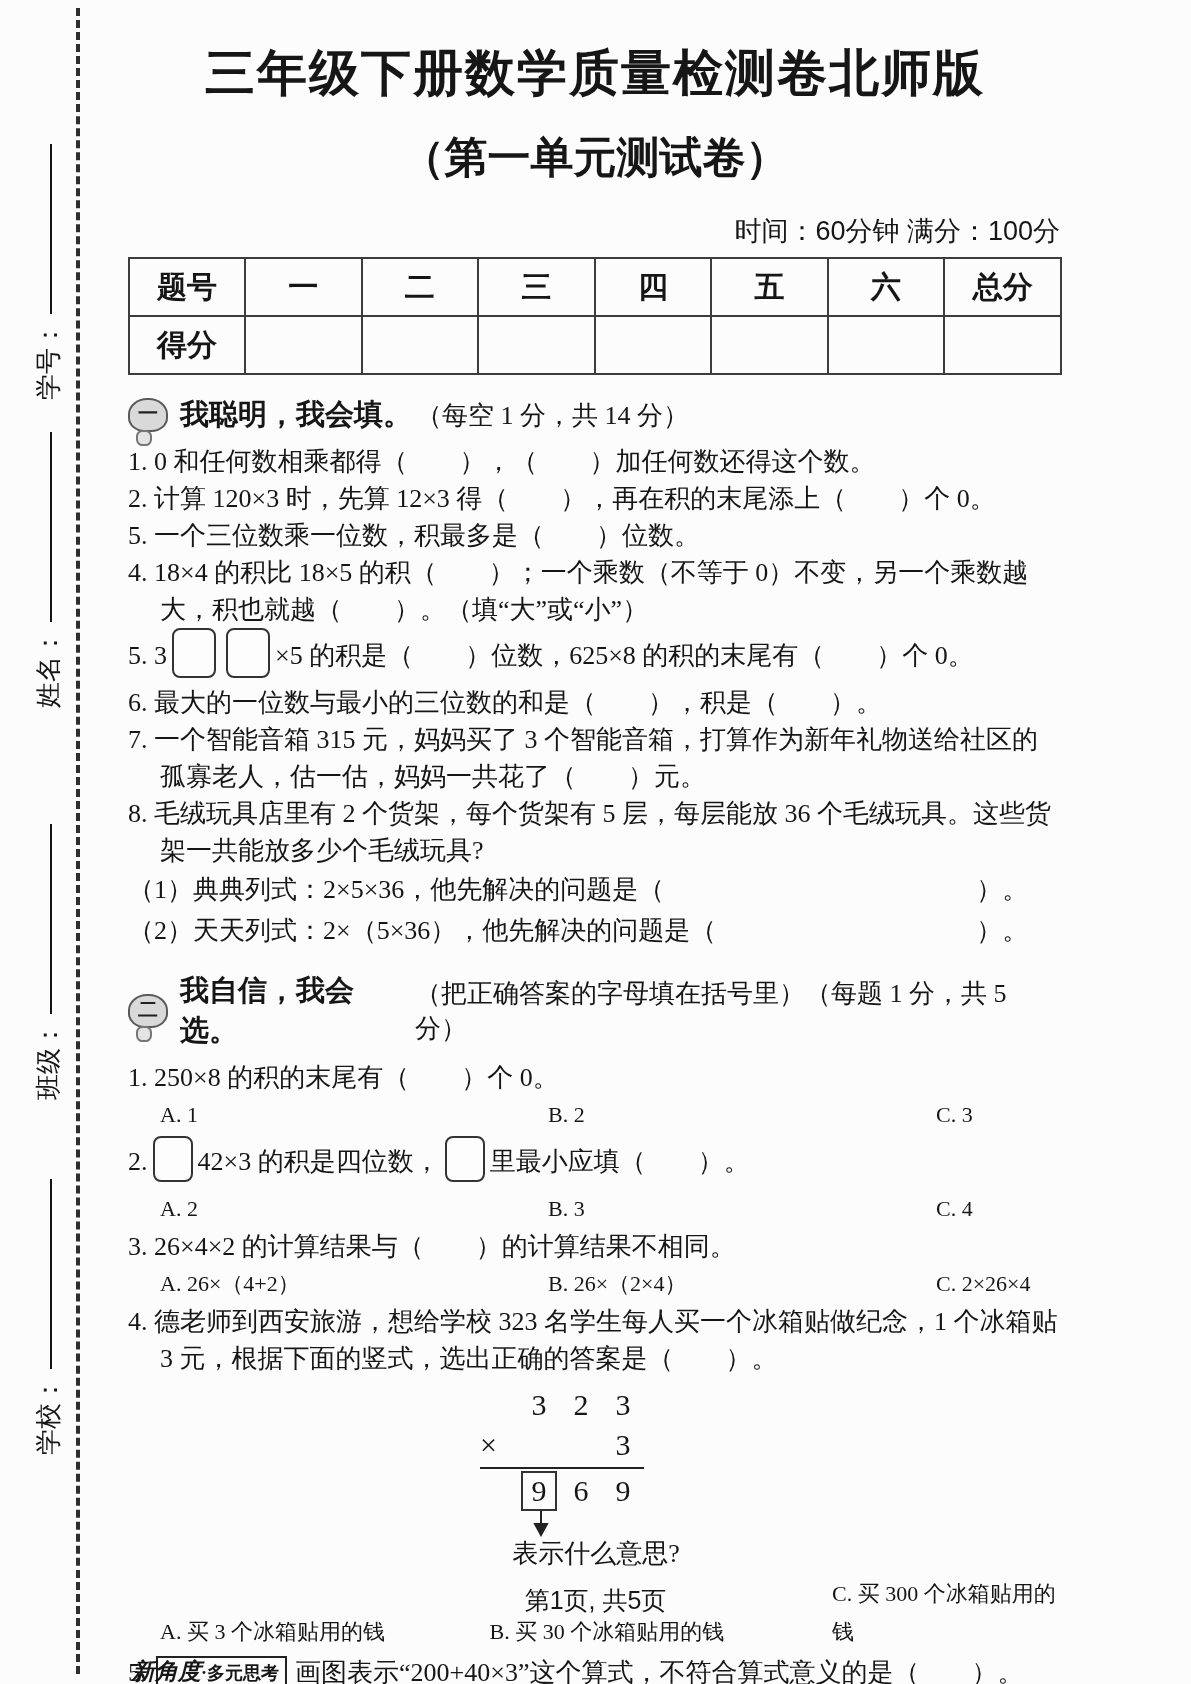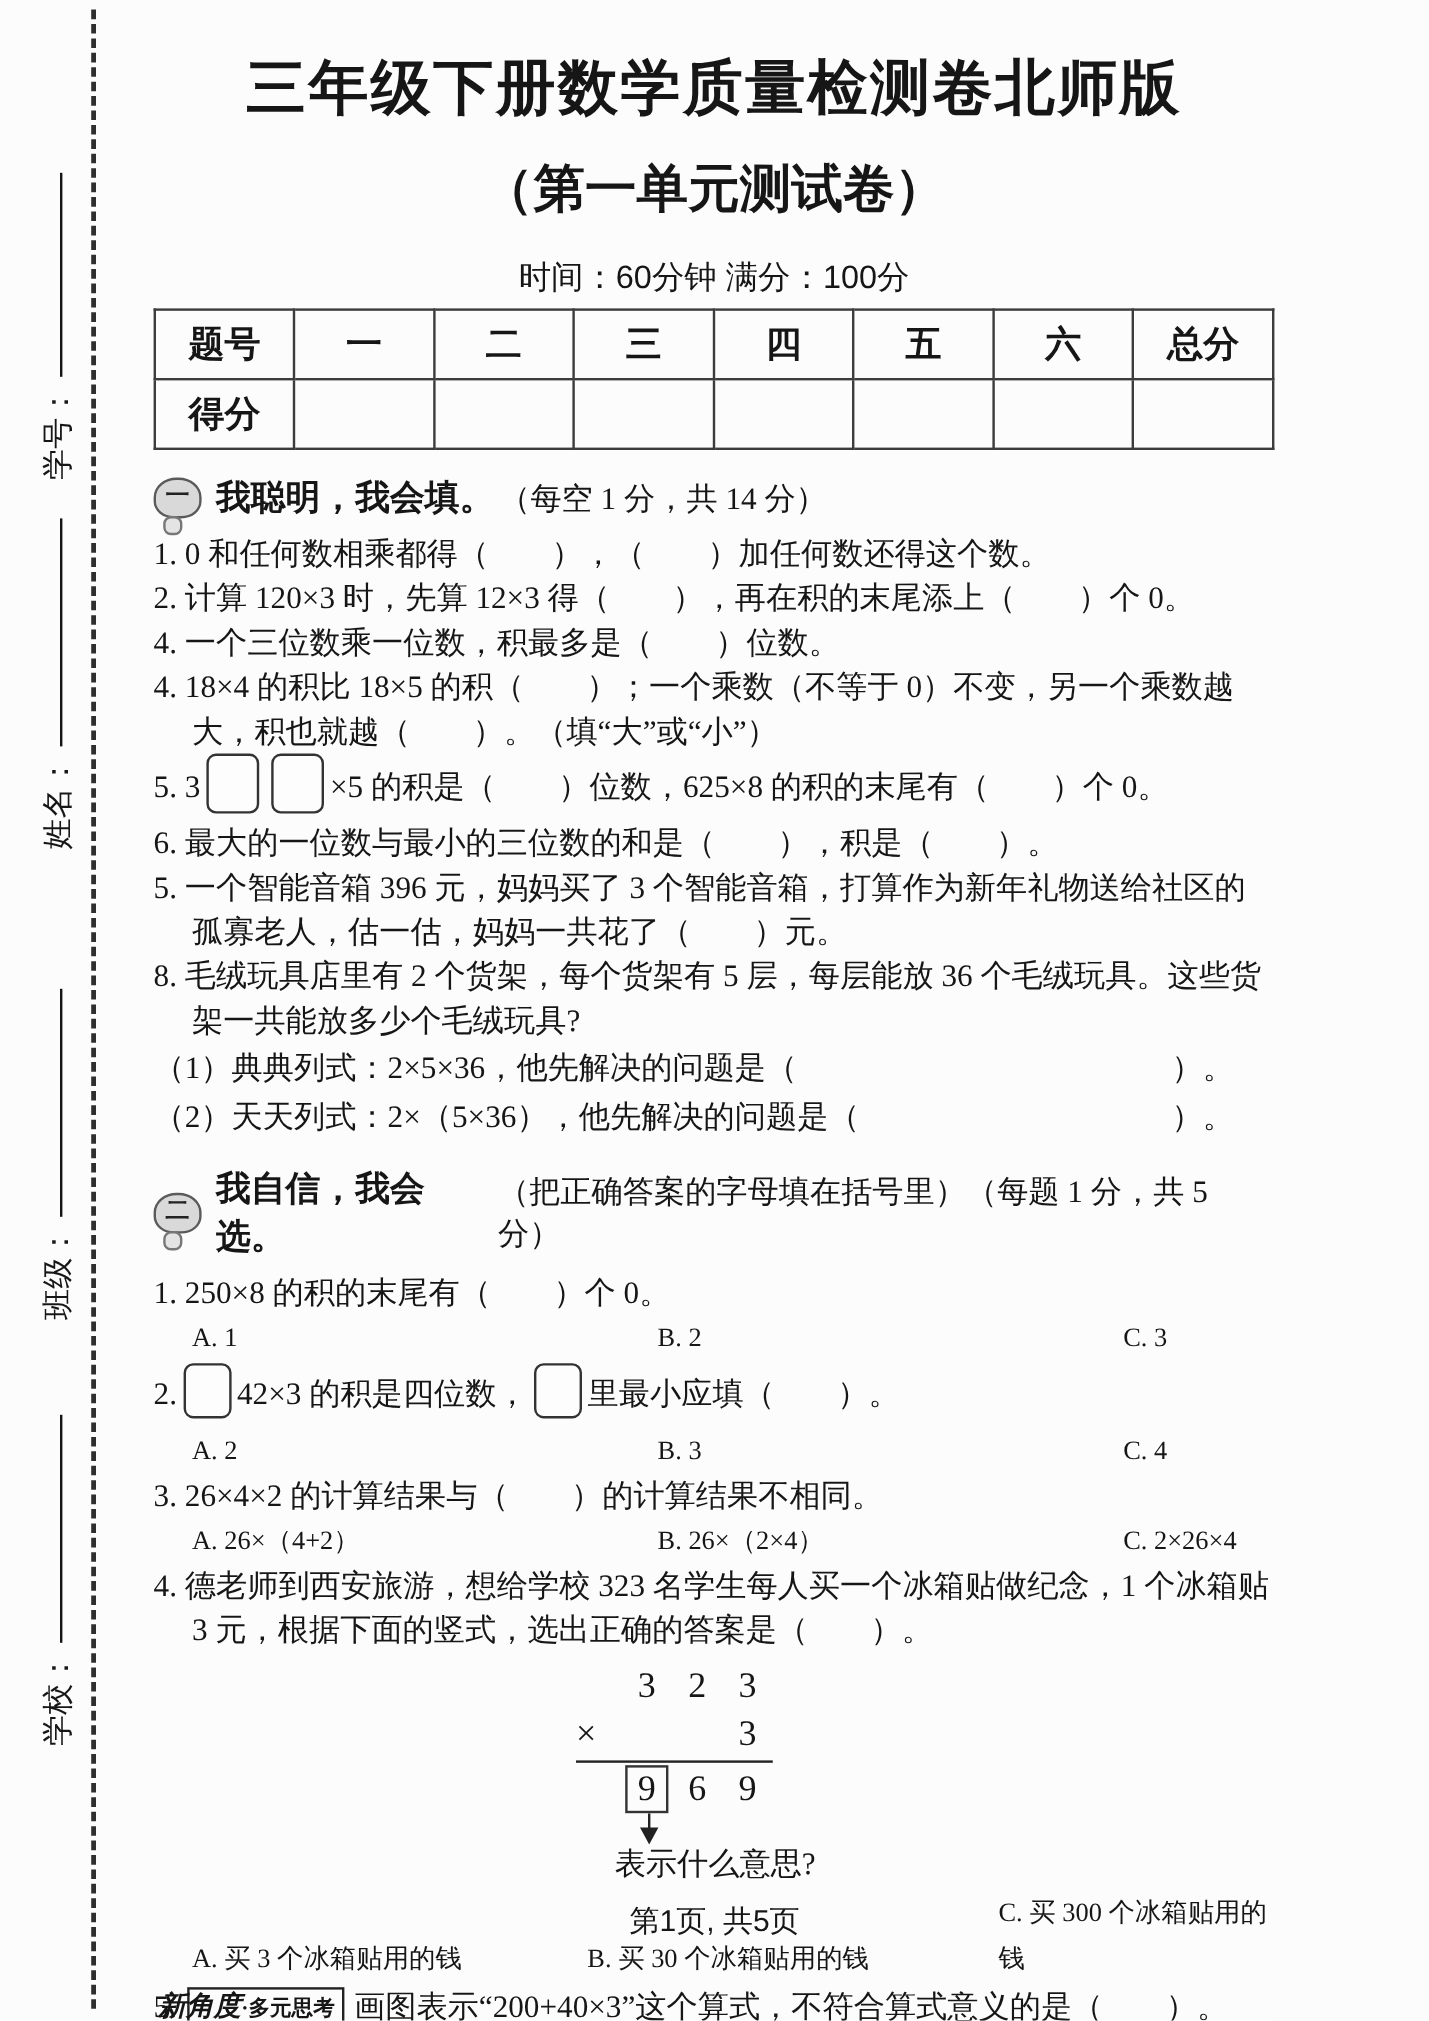--- a/index.html
+++ b/index.html
@@ -9,21 +9,21 @@
   .seal-line{position:absolute;left:76px;top:8px;bottom:10px;width:0;border-left:4px dashed #2e2e2e;}
   .margin-item{position:absolute;height:40px;display:flex;align-items:center;
                font-size:26px;white-space:nowrap;transform:rotate(-90deg);transform-origin:center;}
   .mline{display:inline-block;width:170px;border-bottom:2.5px solid #141414;height:6px;margin-left:8px;}
   
   #content{position:absolute;left:128px;top:30px;width:934px;}
   .title{text-align:center;font-family:"Liberation Sans",sans-serif;font-weight:bold;
          font-size:50px;letter-spacing:2px;margin:10px 0 0;}
   .subtitle{text-align:center;font-family:"Liberation Sans",sans-serif;font-weight:bold;
             font-size:43px;margin:22px 0 0;}
-  .time-line{text-align:center;font-family:"Liberation Sans",sans-serif;font-size:27px;margin:26px 2px 8px;}
+  .time-line{text-align:right;font-family:"Liberation Sans",sans-serif;font-size:27px;margin:26px 2px 8px;}
   
   table.score{border-collapse:collapse;width:100%;table-layout:fixed;}
   table.score td{border:2px solid #3c3c3c;height:54px;text-align:center;
                  font-size:30px;font-weight:bold;}
   table.score td.first{width:112px;}
   
   .sec-head{display:flex;align-items:center;margin:20px 0 8px;}
   .sec-icon{flex:0 0 auto;width:36px;height:30px;background:#d9d9d9;border:2px solid #5a5a5a;
             border-radius:48% 48% 42% 42%;text-align:center;font:bold 20px/27px "Liberation Serif",serif;
             color:#222;position:relative;margin-right:12px;}
@@ -111,27 +111,27 @@
       </table>
 
     <div class="sec-head">
       <span class="sec-icon">一</span>
       <span class="sec-title">我聪明，我会填。</span>
       <span class="sec-note">（每空 1 分，共 14 分）</span>
     </div>
 
     <p class="q">1. 0 和任何数相乘都得（　　），（　　）加任何数还得这个数。</p>
     <p class="q">2. 计算 120×3 时，先算 12×3 得（　　），再在积的末尾添上（　　）个 0。</p>
-    <p class="q">4. 一个三位数乘一位数，积最多是（　　）位数。</p>
+    <p class="q">5. 一个三位数乘一位数，积最多是（　　）位数。</p>
     <p class="q">4. 18×4 的积比 18×5 的积（　　）；一个乘数（不等于 0）不变，另一个乘数越大，积也就越（　　）。（填“大”或“小”）</p>
     <p class="qrow" style="text-indent:-32px;">
       <span>5. 3</span><span class="sq"></span><span class="sq"></span><span>×5 的积是（　　）位数，625×8 的积的末尾有（　　）个 0。</span>
     </p>
     <p class="q">6. 最大的一位数与最小的三位数的和是（　　），积是（　　）。</p>
-    <p class="q">5. 一个智能音箱 396 元，妈妈买了 3 个智能音箱，打算作为新年礼物送给社区的孤寡老人，估一估，妈妈一共花了（　　）元。</p>
+    <p class="q">7. 一个智能音箱 315 元，妈妈买了 3 个智能音箱，打算作为新年礼物送给社区的孤寡老人，估一估，妈妈一共花了（　　）元。</p>
     <p class="q">8. 毛绒玩具店里有 2 个货架，每个货架有 5 层，每层能放 36 个毛绒玩具。这些货架一共能放多少个毛绒玩具?</p>
     <p class="q" style="line-height:41px;">（1）典典列式：2×5×36，他先解决的问题是（　　　　　　　　　　　　）。</p>
     <p class="q" style="line-height:41px;">（2）天天列式：2×（5×36），他先解决的问题是（　　　　　　　　　　）。</p>
 
     <div class="sec-head">
       <span class="sec-icon">二</span>
       <span class="sec-title">我自信，我会选。</span>
       <span class="sec-note">（把正确答案的字母填在括号里）（每题 1 分，共 5 分）</span>
     </div>
 

